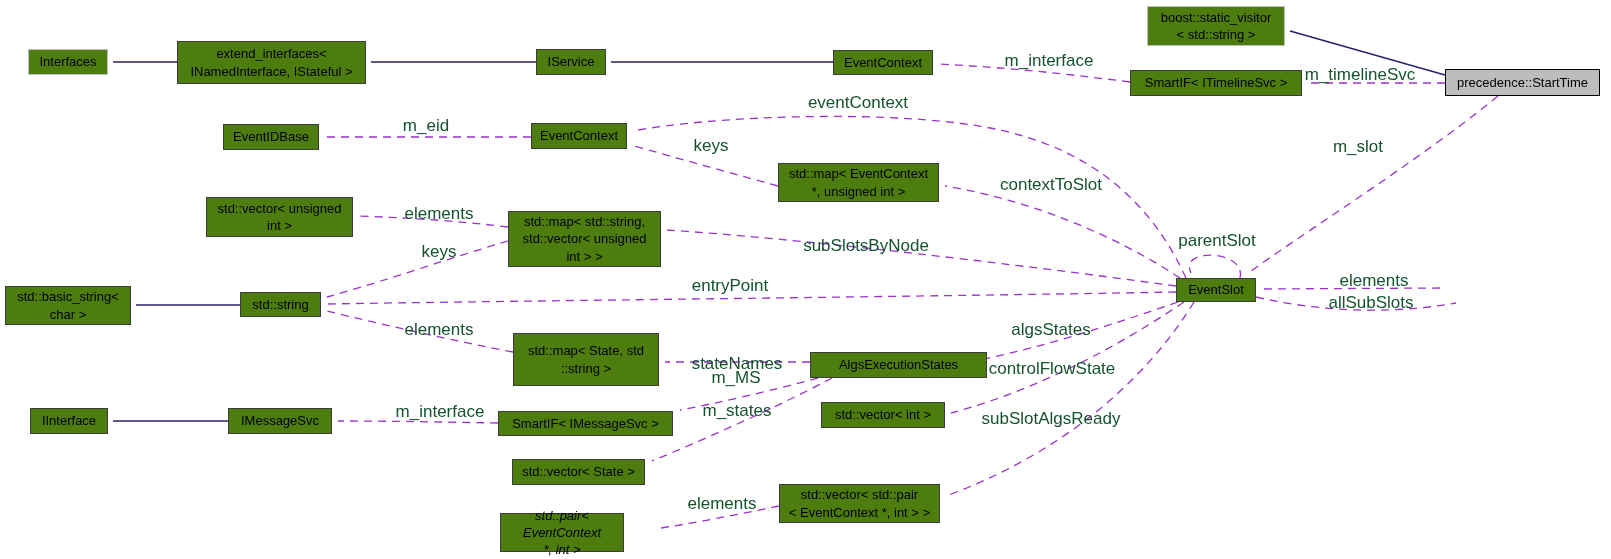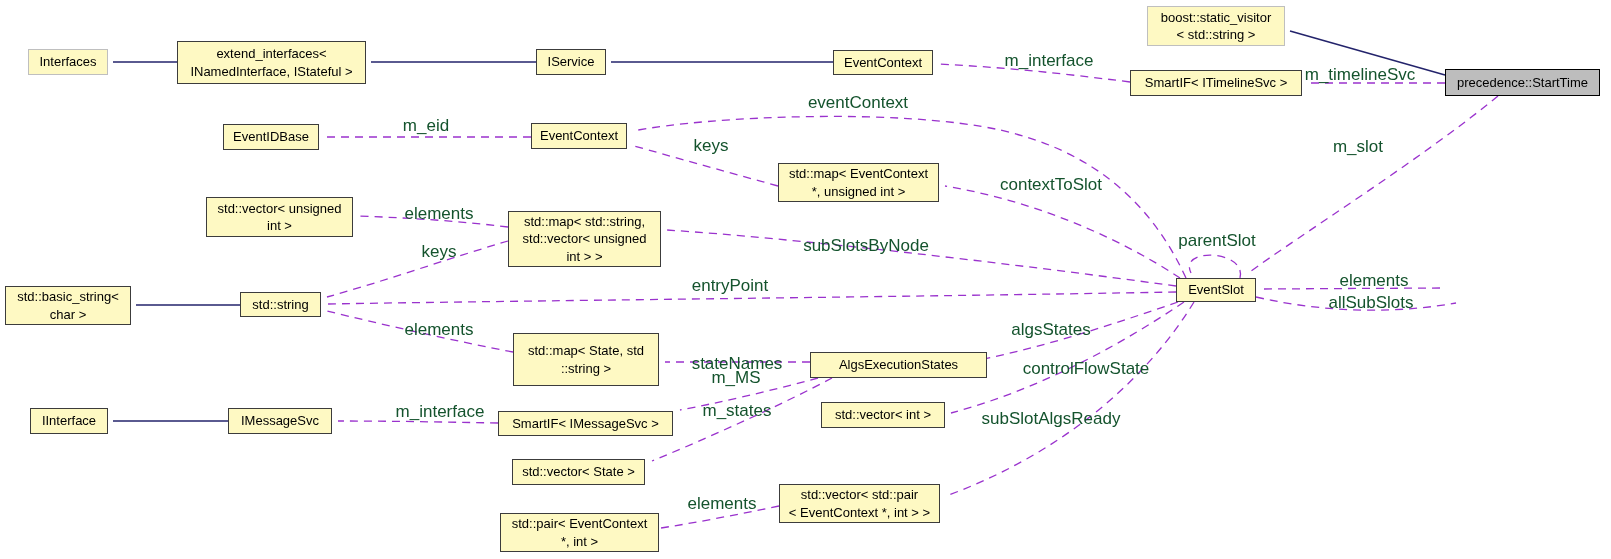--- a/index.html
+++ b/index.html
@@ -5,21 +5,21 @@
   html,body { margin:0; padding:0; background:#ffffff; }
   .canvas {
     position:relative; width:1611px; height:559px; overflow:hidden;
     font-family:"Liberation Sans", sans-serif; background:#ffffff; color:#000;
   }
   .edges { position:absolute; left:0; top:0; width:1611px; height:559px; }
   .edges path { fill:none; }
   .edges .usage { stroke:#9a32cd; stroke-width:1.3; stroke-dasharray:8,6; }
   .edges .inh   { stroke:#23236b; stroke-width:1.5; }
   .node {
-    position:absolute; box-sizing:border-box; background:#fef9c3;
+    position:absolute; box-sizing:border-box; background:#4d7c0f;
     border:1.5px solid #3c3c3c; display:flex; align-items:center; justify-content:center;
     text-align:center; font-size:13px; line-height:1.32; white-space:pre-line;
     padding:1px 3px; cursor:pointer;
   }
   .node.ext { border:1.2px solid #bfbfbf; cursor:default; }
   .node.current { background:#bdbdbd; border:1.6px solid #000000; cursor:default; }
   .elabel {
     position:absolute; transform:translate(-50%,-50%); font-size:17px;
     white-space:nowrap; color:#14532d;
   }
@@ -96,40 +96,40 @@
   <div class="node" style="left:513px;top:333px;width:146px;height:53px;">std::map&lt; State, std
 ::string &gt;</div>
   <div class="node" style="left:810px;top:352px;width:177px;height:26px;">AlgsExecutionStates</div>
   <div class="node" style="left:498px;top:411px;width:175px;height:25px;">SmartIF&lt; IMessageSvc &gt;</div>
   <div class="node" style="left:30px;top:408px;width:78px;height:26px;">IInterface</div>
   <div class="node" style="left:228px;top:408px;width:104px;height:26px;">IMessageSvc</div>
   <div class="node" style="left:821px;top:402px;width:124px;height:26px;">std::vector&lt; int &gt;</div>
   <div class="node" style="left:512px;top:459px;width:133px;height:26px;">std::vector&lt; State &gt;</div>
   <div class="node" style="left:779px;top:484px;width:161px;height:39px;">std::vector&lt; std::pair
 &lt; EventContext *, int &gt; &gt;</div>
-  <div class="node" style="left:500px;top:513px;width:159px;height:39px;">std::pair&lt; EventContext
+  <div class="node" style="left:500px;top:513px;width:124px;height:39px;font-style:italic;">std::pair&lt; EventContext
 *, int &gt;</div>
 
   <div class="elabel" style="left:1049px;top:61px;">m_interface</div>
   <div class="elabel" style="left:1360px;top:75px;">m_timelineSvc</div>
   <div class="elabel" style="left:1358px;top:147px;">m_slot</div>
   <div class="elabel" style="left:1217px;top:241px;">parentSlot</div>
   <div class="elabel" style="left:426px;top:126px;">m_eid</div>
   <div class="elabel" style="left:858px;top:103px;">eventContext</div>
   <div class="elabel" style="left:711px;top:146px;">keys</div>
   <div class="elabel" style="left:1051px;top:185px;">contextToSlot</div>
   <div class="elabel" style="left:439px;top:214px;">elements</div>
   <div class="elabel" style="left:439px;top:252px;">keys</div>
   <div class="elabel" style="left:866px;top:246px;">subSlotsByNode</div>
   <div class="elabel" style="left:730px;top:286px;">entryPoint</div>
   <div class="elabel" style="left:439px;top:330px;">elements</div>
   <div class="elabel" style="left:737px;top:364px;">stateNames</div>
   <div class="elabel" style="left:736px;top:378px;">m_MS</div>
   <div class="elabel" style="left:737px;top:411px;">m_states</div>
   <div class="elabel" style="left:440px;top:412px;">m_interface</div>
   <div class="elabel" style="left:1051px;top:330px;">algsStates</div>
-  <div class="elabel" style="left:1052px;top:369px;margin-left:34px;">controlFlowState</div>
+  <div class="elabel" style="left:1052px;top:369px;">controlFlowState</div>
   <div class="elabel" style="left:1051px;top:419px;">subSlotAlgsReady</div>
   <div class="elabel" style="left:722px;top:504px;">elements</div>
   <div class="elabel" style="left:1374px;top:281px;">elements</div>
   <div class="elabel" style="left:1371px;top:303px;">allSubSlots</div>
 
 </div>
 
 </body></html>

